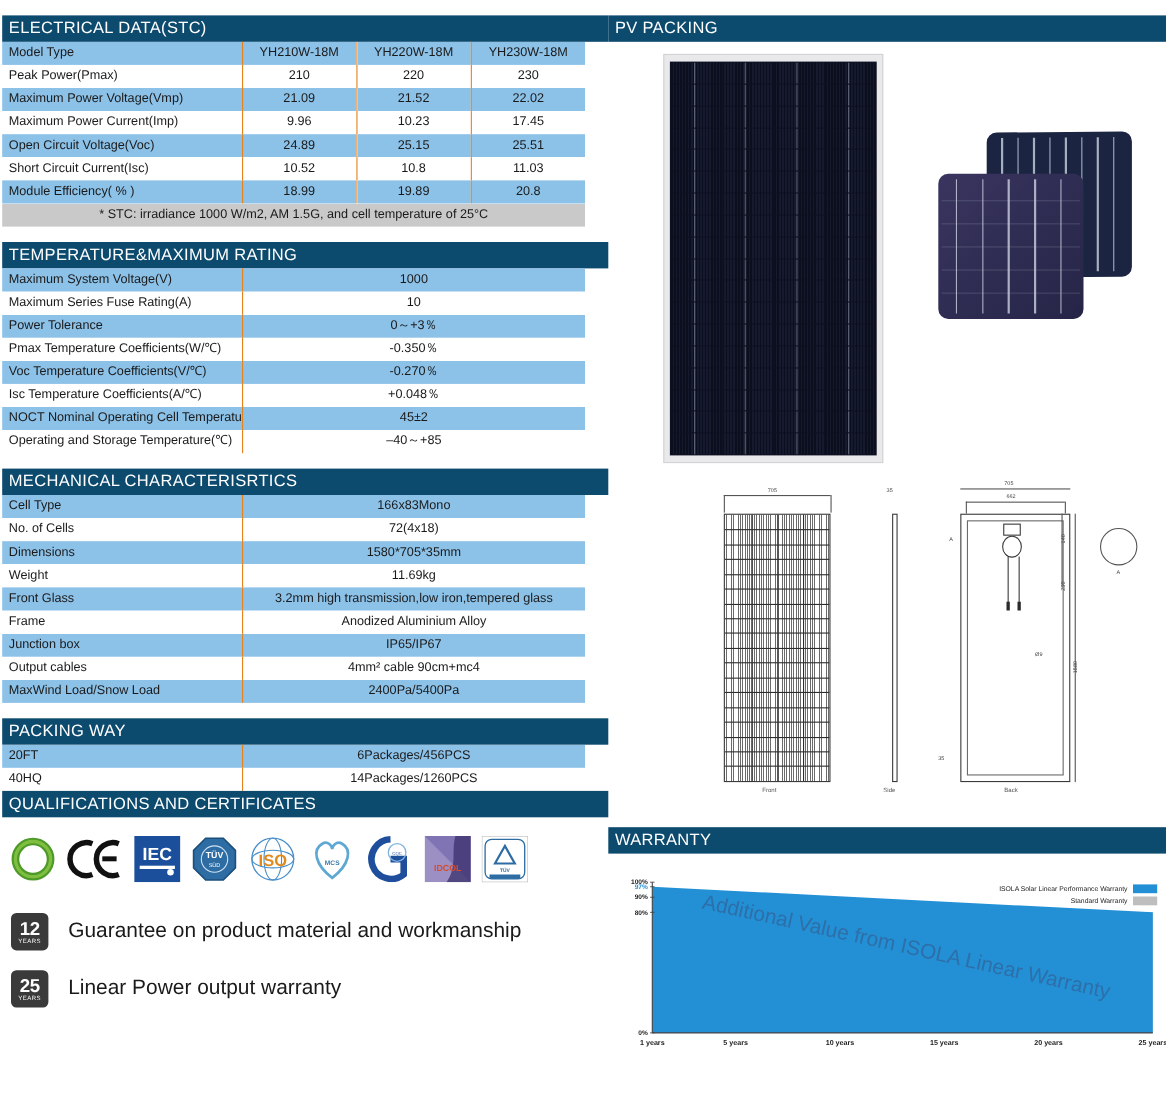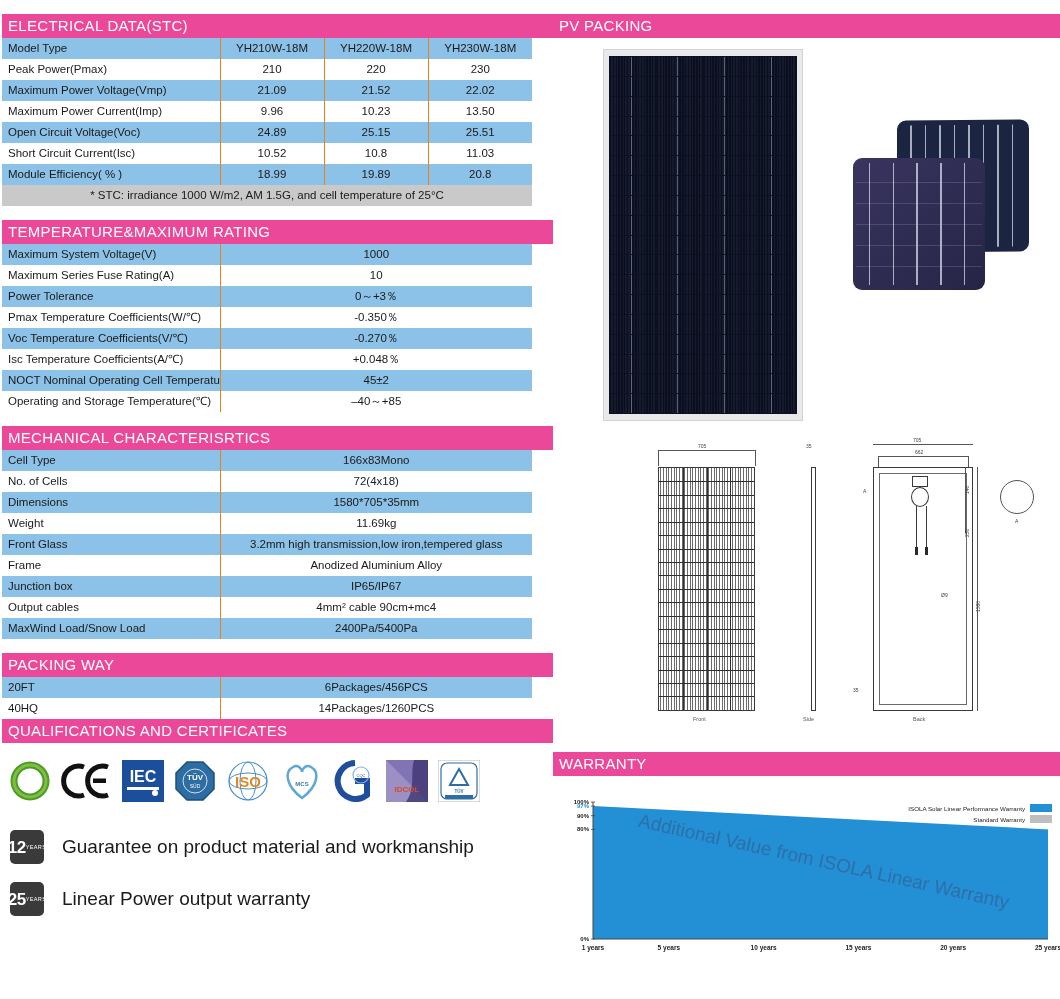--- a/index.html
+++ b/index.html
@@ -11,21 +11,21 @@
     color: #1a1a1a;
     overflow: hidden;
     position: relative;
   }
   .page { display: flex; width: 1060px; height: 999px; }
   .col-left { width: 553px; padding: 14px 0 0 2px; }
   .col-right { width: 507px; padding: 14px 0 0 0; }
 
   
   .sec-head {
-    background: #ec4899;
+    background: #0c4a6e;
     color: #ffffff;
     font-size: 15px;
     letter-spacing: .3px;
     padding: 3px 6px 4px 6px;
     line-height: 17px;
     height: 24px;
     white-space: nowrap;
     overflow: hidden;
   }
 
@@ -68,21 +68,21 @@
     display: flex; align-items: center;
     gap: 18px;
     padding: 6px 0 6px 8px;
     height: 52px;
   }
   .badge {
     width: 34px; height: 34px;
     background: #3A3A3A;
     border-radius: 5px;
     color: #fff;
-    display: flex; flex-direction: row;
+    display: flex; flex-direction: column;
     align-items: center; justify-content: center;
     line-height: 1;
     flex: none;
   }
   .badge .num { font-size: 17px; font-weight: bold; letter-spacing: -.5px; margin-top: 1px; }
   .badge .yrs { font-size: 5.5px; letter-spacing: .4px; margin-top: 1px; }
   .warr-txt { font-size: 19px; color: #1a1a1a; }
 
   
   .pv-area { position: relative; width: 507px; height: 400px; }
@@ -230,21 +230,21 @@
       <tr class="r-blue">
         <td class="lab">Maximum Power Voltage(Vmp)</td>
         <td class="val divider">21.09</td>
         <td class="val divider">21.52</td>
         <td class="val divider">22.02</td>
       </tr>
       <tr class="r-white">
         <td class="lab">Maximum Power Current(Imp)</td>
         <td class="val divider">9.96</td>
         <td class="val divider">10.23</td>
-        <td class="val divider">13.50</td>
+        <td class="val divider">17.45</td>
       </tr>
       <tr class="r-blue">
         <td class="lab">Open Circuit Voltage(Voc)</td>
         <td class="val divider">24.89</td>
         <td class="val divider">25.15</td>
         <td class="val divider">25.51</td>
       </tr>
       <tr class="r-white">
         <td class="lab">Short Circuit Current(Isc)</td>
         <td class="val divider">10.52</td>

